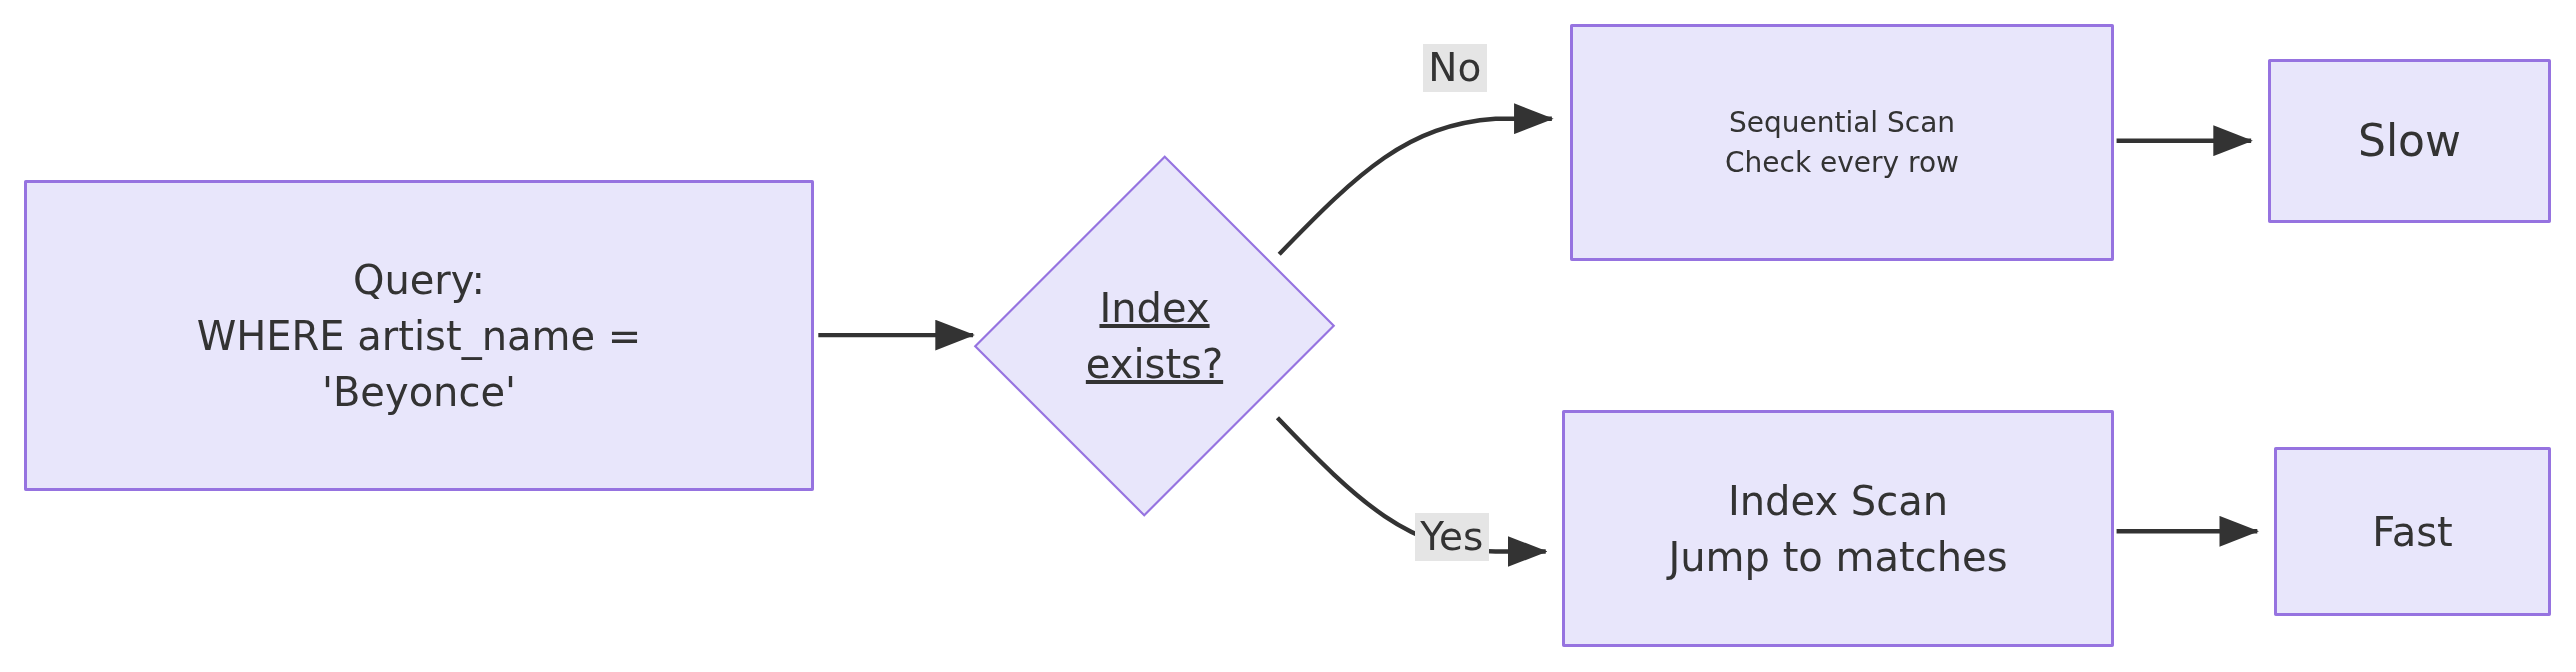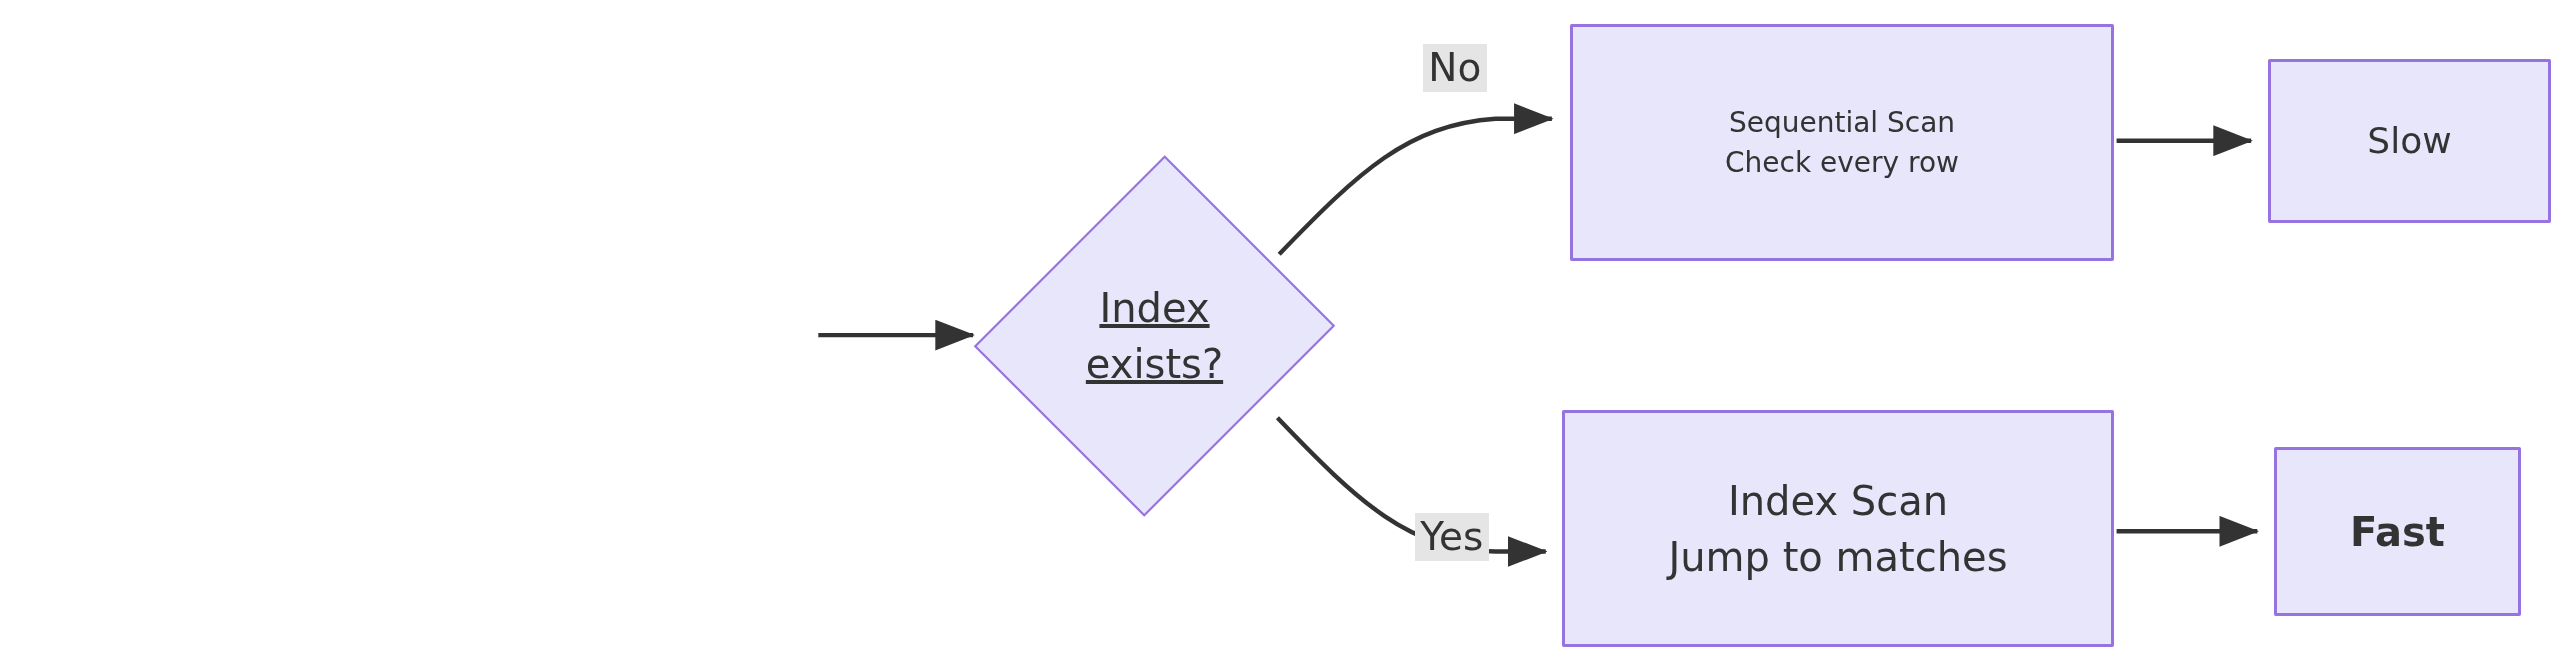--- a/index.html
+++ b/index.html
@@ -68,30 +68,29 @@
   #node-decision .diamond-label {
     position: relative;
     z-index: 2;
   }
   #node-seqscan {
     left: 1570px; top: 24px; width: 544px; height: 237px;
     font-size: 28px;
   }
   #node-slow {
     left: 2268px; top: 59px; width: 283px; height: 164px;
-    font-size: 36px;
+    font-size: 44px;
   }
   #node-idxscan {
     left: 1562px; top: 410px; width: 552px; height: 237px;
     font-size: 40px;
   }
   #node-fast {
-    left: 2274px; top: 447px; width: 247px; height: 169px;
+    left: 2274px; top: 447px; width: 277px; height: 169px;
     font-size: 40px;
-    font-weight: bold;
   }
   
   .edge-label {
     position: absolute;
     background: #e5e5e5;
     color: #333333;
     font-family: "DejaVu Sans", sans-serif;
     font-size: 39px;
     line-height: 1.15;
     padding: 1.8px 5.3px;
@@ -117,20 +116,25 @@
 
     <path d="M 1454 289 C 1545 195, 1600 142, 1700 135 L 1764 135" fill="none" stroke="#333333" stroke-width="5" marker-end="url(#arrowhead)"></path>
 
     <path d="M 1452 475 C 1545 572, 1602 626, 1700 627 L 1757 627" fill="none" stroke="#333333" stroke-width="5" marker-end="url(#arrowhead)"></path>
 
     <path d="M 2406 160 L 2559 160" fill="none" stroke="#333333" stroke-width="5" marker-end="url(#arrowhead)"></path>
 
     <path d="M 2406 604 L 2566 604" fill="none" stroke="#333333" stroke-width="5" marker-end="url(#arrowhead)"></path>
   </svg>
 
+  <div id="node-query" class="node node-rect">
+    <span class="node-line">Query:</span>
+    <span class="node-line">WHERE artist_name =</span>
+    <span class="node-line">'Beyonce'</span>
+  </div>
 
   <div id="node-decision" class="node">
     <span class="diamond-shape"></span>
     <span class="diamond-label node-line">Index</span>
     <span class="diamond-label node-line">exists?</span>
   </div>
 
   <div id="node-seqscan" class="node node-rect">
     <span class="node-line">Sequential Scan</span>
     <span class="node-line">Check every row</span>

